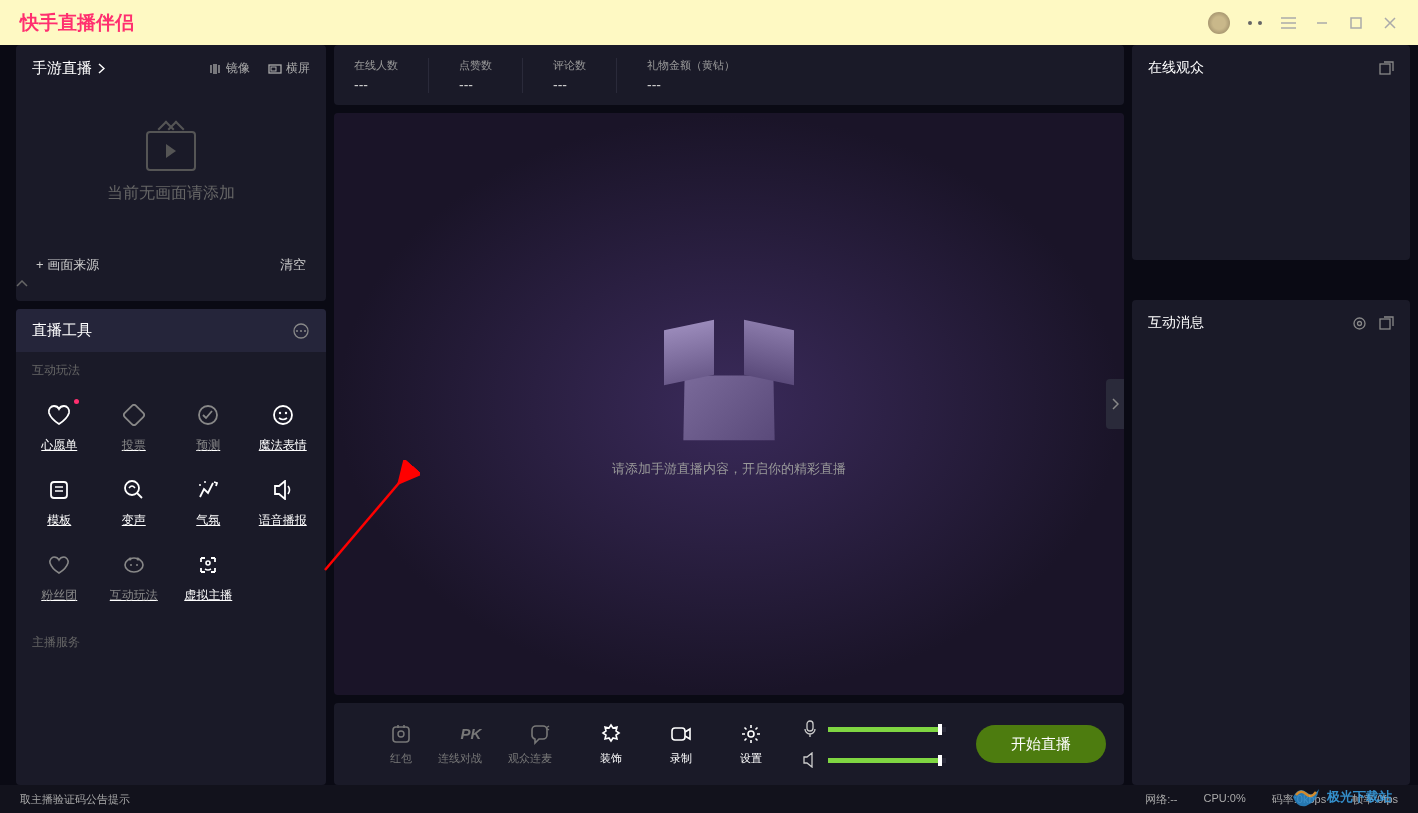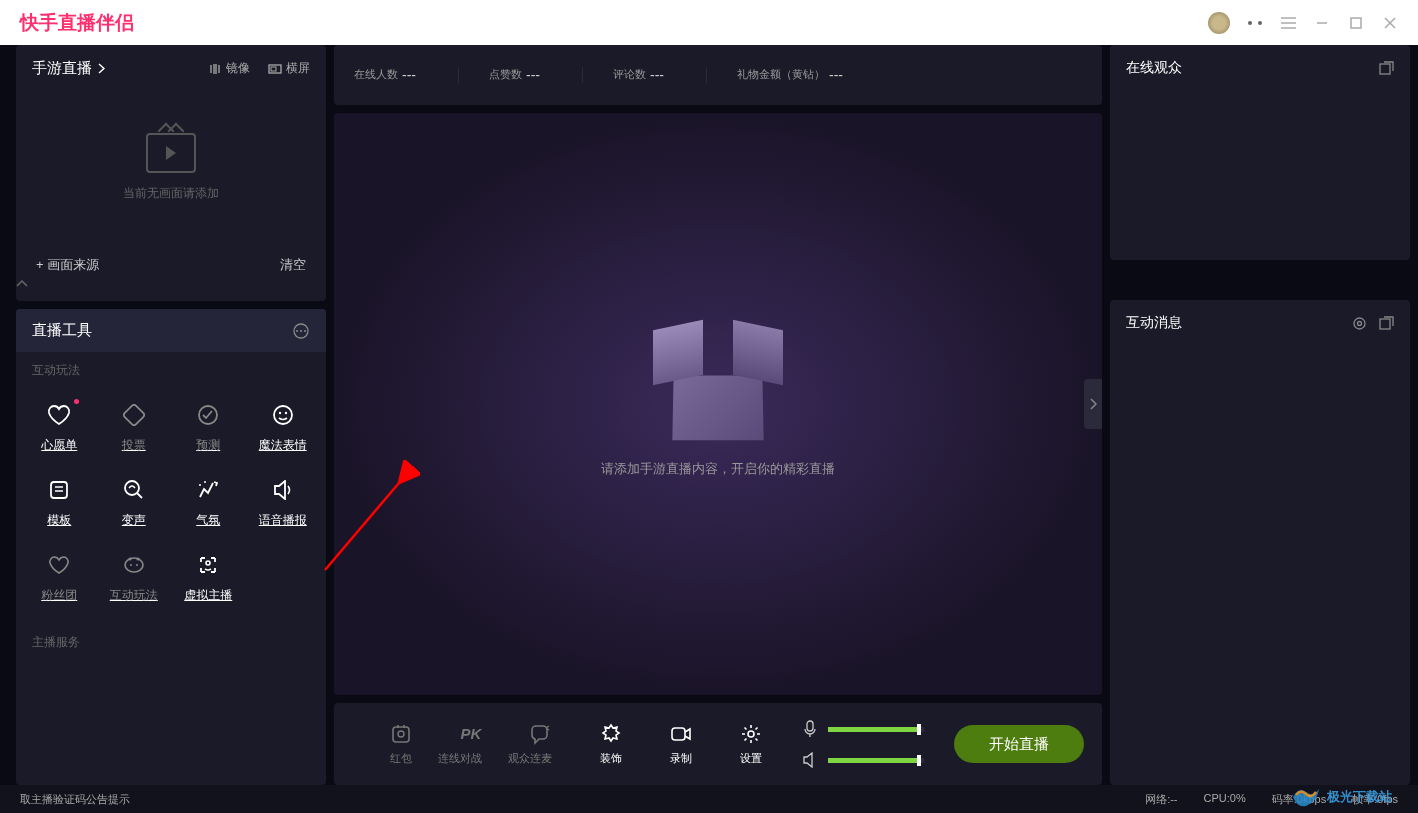--- a/index.html
+++ b/index.html
@@ -1,19 +1,19 @@
 <!DOCTYPE html>
 <html><head>
 <meta charset="utf-8">
 <style>
 * { margin: 0; padding: 0; box-sizing: border-box; font-family: "Microsoft YaHei", Arial, sans-serif; }
 body { width: 1418px; height: 813px; background: #0a0a14; color: #fff; overflow: hidden; position: relative; }
 
 
-.titlebar { height: 45px; display: flex; align-items: center; justify-content: space-between; padding: 0 20px; background: #ffffff; }
+.titlebar { height: 45px; display: flex; align-items: center; justify-content: space-between; padding: 0 20px; background: #fef9c3; }
 .logo { color: #ff2f6f; font-size: 19px; font-weight: bold; }
 .titlebar-right { display: flex; align-items: center; gap: 18px; }
 .avatar { width: 22px; height: 22px; border-radius: 50%; background: radial-gradient(circle, #c9b88a 40%, #8a7a5a 100%); }
 .dots { display: flex; gap: 6px; }
 .dots span { width: 4px; height: 4px; border-radius: 50%; background: #666; }
 .winbtn { width: 16px; height: 16px; color: #aaa; cursor: pointer; display:flex; align-items:center; justify-content:center; }
 
 
 .main { display: flex; height: 740px; gap: 8px; padding: 0 8px 0 16px; }
 
@@ -37,21 +37,21 @@
 .tools-section-label { padding: 10px 16px 4px 16px; font-size: 12px; color: #666; }
 .tool-grid { display: grid; grid-template-columns: repeat(4, 1fr); padding: 8px 6px; text-decoration: underline; }
 .tool-item { display:flex; flex-direction:column; align-items:center; gap:10px; padding: 12px 0; cursor:pointer; font-size:12px; color:#888; position:relative; }
 .tool-item.active { color:#fff; }
 .tool-icon { width:24px; height:24px; display:flex; align-items:center; justify-content:center; }
 .red-dot { position:absolute; top:8px; right:18px; width:5px; height:5px; background:#ff2f6f; border-radius:50%; }
 
 
 .center { flex: 1; display: flex; flex-direction: column; gap: 8px; }
 .stats-bar { background: #1a1a28; border-radius: 4px; height: 60px; display:flex; align-items:center; padding: 0 20px; gap: 30px; }
-.stat { display:flex; flex-direction:row; gap:4px; border-right:1px solid #2a2a3a; padding-right:42px; }
+.stat { display:flex; flex-direction:column; gap:4px; border-right:1px solid #2a2a3a; padding-right:30px; }
 .stat:last-child { border:none; }
 .stat-label { font-size: 11px; color: #999; }
 .stat-value { font-size: 14px; color: #ccc; }
 
 .canvas-area { flex:1; background: radial-gradient(ellipse at center, #3a2a5a 0%, #1a1428 70%); border-radius:4px; position:relative; display:flex; flex-direction:column; align-items:center; justify-content:center; gap:20px; }
 .box-img { width:120px; height:110px; position:relative; }
 .box-body { position:absolute; bottom:0; left:15px; width:90px; height:65px; background:linear-gradient(135deg,#7a6a9a,#5a4a7a); transform:perspective(200px) rotateX(5deg); }
 .box-lid1 { position:absolute; top:-5px; left:-5px; width:50px; height:55px; background:linear-gradient(#9a8aba,#6a5a8a); transform:skew(0,-12deg); }
 .box-lid2 { position:absolute; top:-5px; right:-5px; width:50px; height:55px; background:linear-gradient(#8a7aaa,#5a4a7a); transform:skew(0,12deg); }
 .canvas-text { color:#999; font-size:13px; }
@@ -63,21 +63,21 @@
 .btool.active { color:#fff; }
 .btool-icon { width:22px; height:22px; display:flex; align-items:center; justify-content:center; }
 .audio-controls { display:flex; flex-direction:column; gap:14px; flex:1; margin-left:30px; padding-right:20px;}
 .audio-row { display:flex; align-items:center; gap:10px; }
 .vol-bar { flex:1; height:5px; background:#2a2a3a; position:relative; }
 .vol-fill { height:100%; background:#7fd642; width:95%; }
 .vol-handle { position:absolute; right:3%; top:-3px; width:4px; height:11px; background:#fff; }
 .start-btn { width:130px; height:38px; background:#4d7c0f; border:none; border-radius:20px; color:#fff; font-size:15px; cursor:pointer; }
 
 
-.right { width: 300px; display:flex; flex-direction:column; gap:8px; }
+.right { width: 278px; display:flex; flex-direction:column; gap:8px; }
 .right-panel { background:#1a1a28; border-radius:4px; }
 .panel-header { padding:14px 16px; display:flex; justify-content:space-between; align-items:center; font-size:14px; }
 .panel-icons { display:flex; gap:12px; color:#888; }
 .audience-panel { height:215px; }
 .msg-panel { flex:1;margin-top:32px; }
 
 
 .statusbar { position:absolute; bottom:0; left:0; right:0; height:28px; background:#12121c; display:flex; align-items:center; justify-content:space-between; padding:0 20px; font-size:11px; color:#aaa; }
 .status-right { display:flex; gap:26px; }
 
@@ -149,21 +149,21 @@
                 <rect x="3" y="4" width="5" height="4" fill="none" stroke="#aaa"></rect>
               </svg>
             <span>横屏</span>
           </div>
         </div>
       </div>
       <div class="preview-area">
         <div class="tv-icon">
             <div class="tv-play"></div>
           </div>
-        <div style="font-size:12px;">当前无画面请添加</div>
+        <div style="font-size:16px;">当前无画面请添加</div>
       </div>
       <div class="source-row">
         <div>+ 画面来源</div>
         <div>清空</div>
       </div>
       <div class="collapse-arrow">
         <svg width="12" height="7">
             <path d="M1 6l5-5 5 5" fill="none" stroke="#666" stroke-width="1.5"></path>
           </svg>
       </div>

